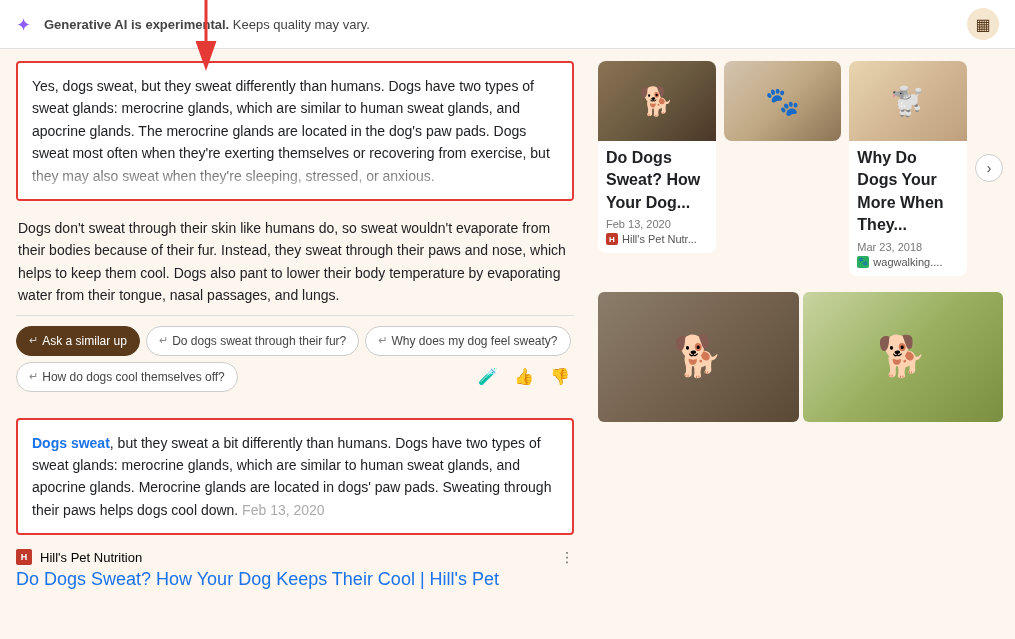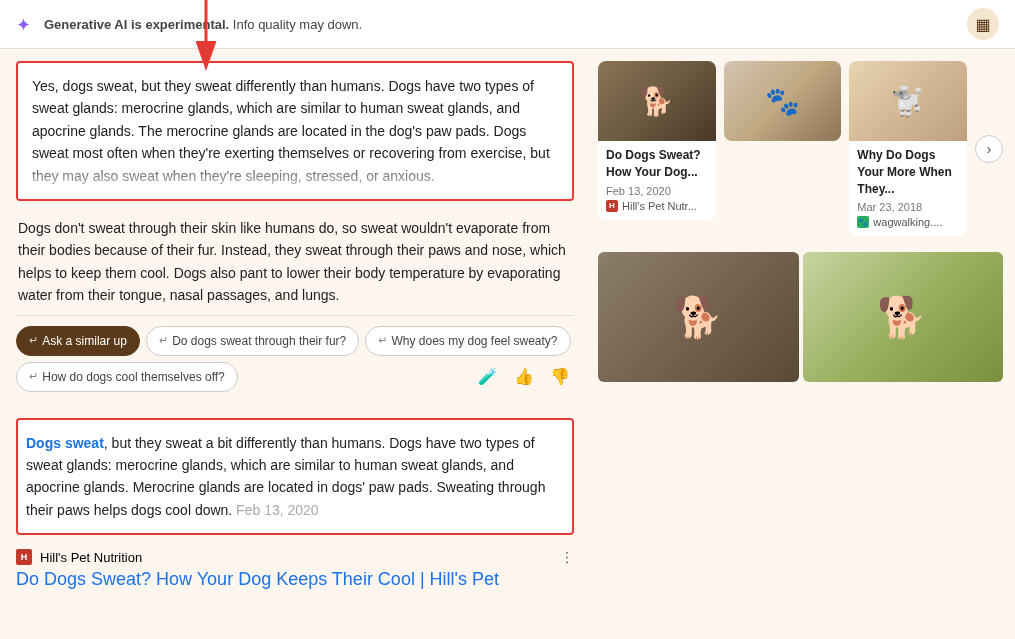--- a/index.html
+++ b/index.html
@@ -134,21 +134,21 @@
       font-size: 16px;
       color: #666;
       cursor: pointer;
       padding: 4px;
     }
 
     
     .search-result-box {
       border: 2px solid #e53935;
       border-radius: 4px;
-      padding: 12px 8px;
+      padding: 12px 14px;
       background: #fff;
       margin-top: 16px;
       font-size: 14px;
       line-height: 1.6;
     }
     .search-result-text .highlight {
       color: #1a73e8;
       font-weight: 700;
     }
     .search-result-fade {
@@ -221,21 +221,21 @@
       font-size: 28px;
     }
     .card-img-1 { background: linear-gradient(135deg, #8B7355 0%, #6B5B40 50%, #4a3728 100%); }
     .card-img-2 { background: linear-gradient(135deg, #d4c4b0 0%, #c0a882 50%, #8B7355 100%); }
     .card-img-3 { background: linear-gradient(135deg, #e8d5b0 0%, #d4b896 50%, #bea07e 100%); }
 
     .card-body {
       padding: 6px 8px 8px;
     }
     .card-title {
-      font-size: 12px;
+      font-size: 16px;
       font-weight: 600;
       color: #202124;
       line-height: 1.4;
       margin-bottom: 4px;
     }
     .card-date {
       font-size: 11px;
       color: #777;
       margin-bottom: 3px;
     }
@@ -288,21 +288,21 @@
       position: relative;
     }
   </style>
 </head>
 <body>
 
 <div class="top-bar">
   <span class="top-bar-icon">✦</span>
   <span class="top-bar-text">
     <strong>Generative AI is experimental.</strong>
-    <span> Info quality may down.</span>
+    <span> Keeps quality may vary.</span>
   </span>
   <div class="top-bar-grid-icon">
     <span>▦</span>
   </div>
 </div>
 
 <div class="main-content">
 
   <div class="left-panel">
 

